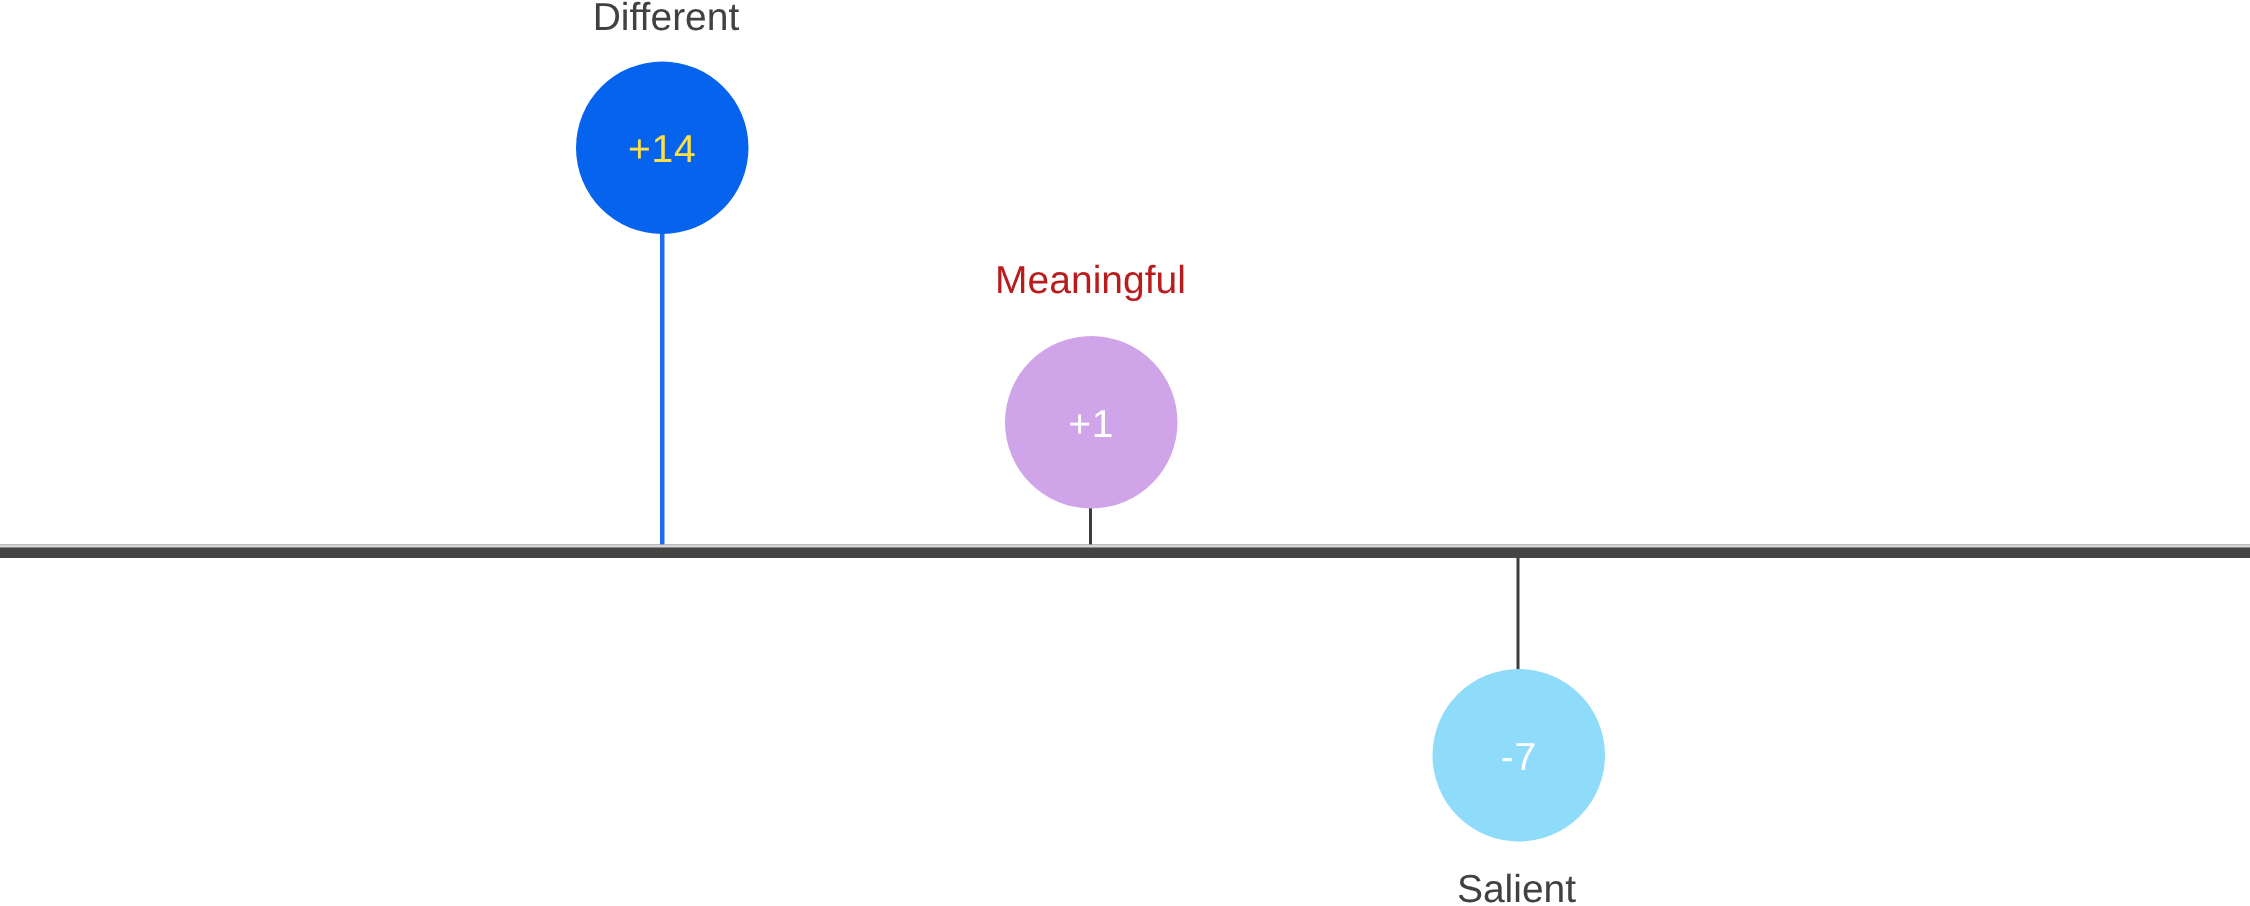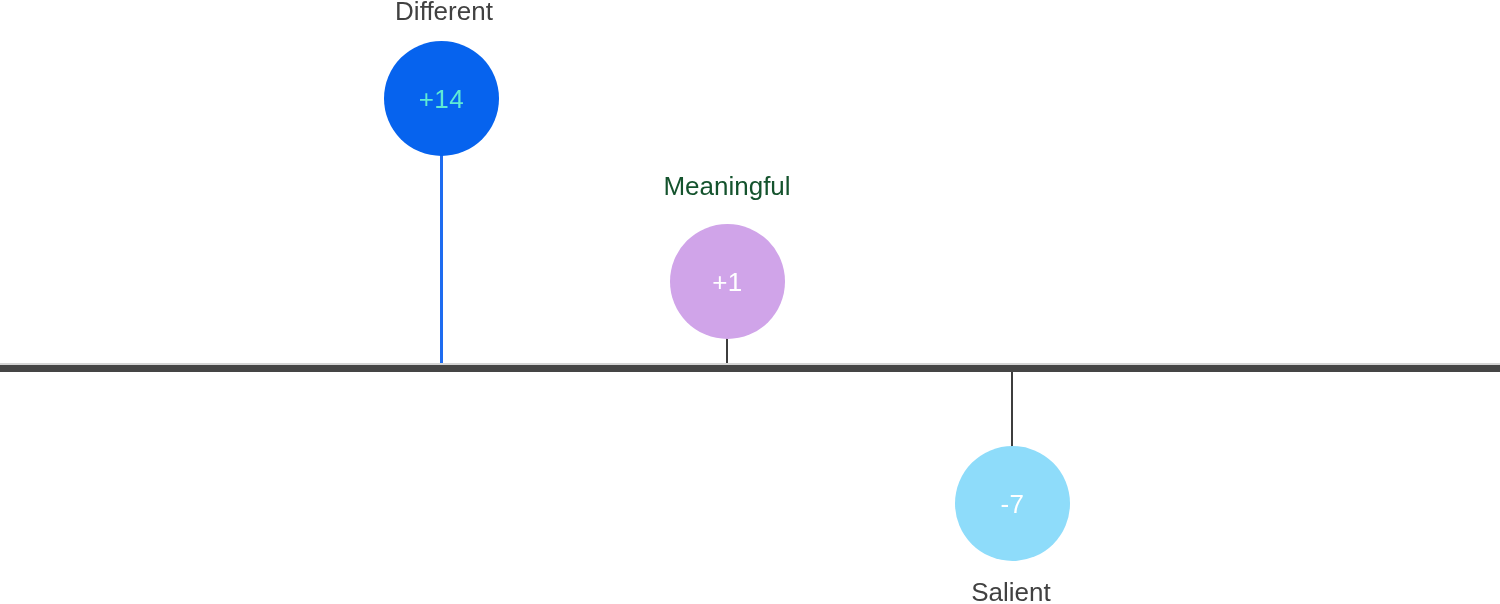--- a/index.html
+++ b/index.html
@@ -66,29 +66,29 @@
 </style>
 </head>
 <body>
 
 <div class="canvas">
 
   <div class="axis-line"></div>
 
   <div class="stem stem-different" style="background-color: rgb(30, 108, 240);"></div>
   <div class="bubble bubble-different" style="background-color: rgb(6, 99, 238);">
-    <span class="value" style="color: #5eead4;">+14</span>
+    <span class="value" style="color: #fde047;">+14</span>
   </div>
   <div class="cat-label label-different" style="color: rgb(65, 65, 65);">Different</div>
 
   <div class="stem stem-meaningful" style="background-color: rgb(61, 61, 61);"></div>
   <div class="bubble bubble-meaningful" style="background-color: rgb(208, 164, 233);">
     <span class="value" style="color: rgb(255, 255, 255);">+1</span>
   </div>
-  <div class="cat-label label-meaningful" style="color: #14532d;">Meaningful</div>
+  <div class="cat-label label-meaningful" style="color: #b91c1c;">Meaningful</div>
 
   <div class="stem stem-salient" style="background-color: rgb(61, 61, 61);"></div>
   <div class="bubble bubble-salient" style="background-color: rgb(142, 220, 250);">
     <span class="value" style="color: rgb(255, 255, 255);">-7</span>
   </div>
   <div class="cat-label label-salient" style="color: rgb(65, 65, 65);">Salient</div>
 
 </div>
 
 </body></html>

